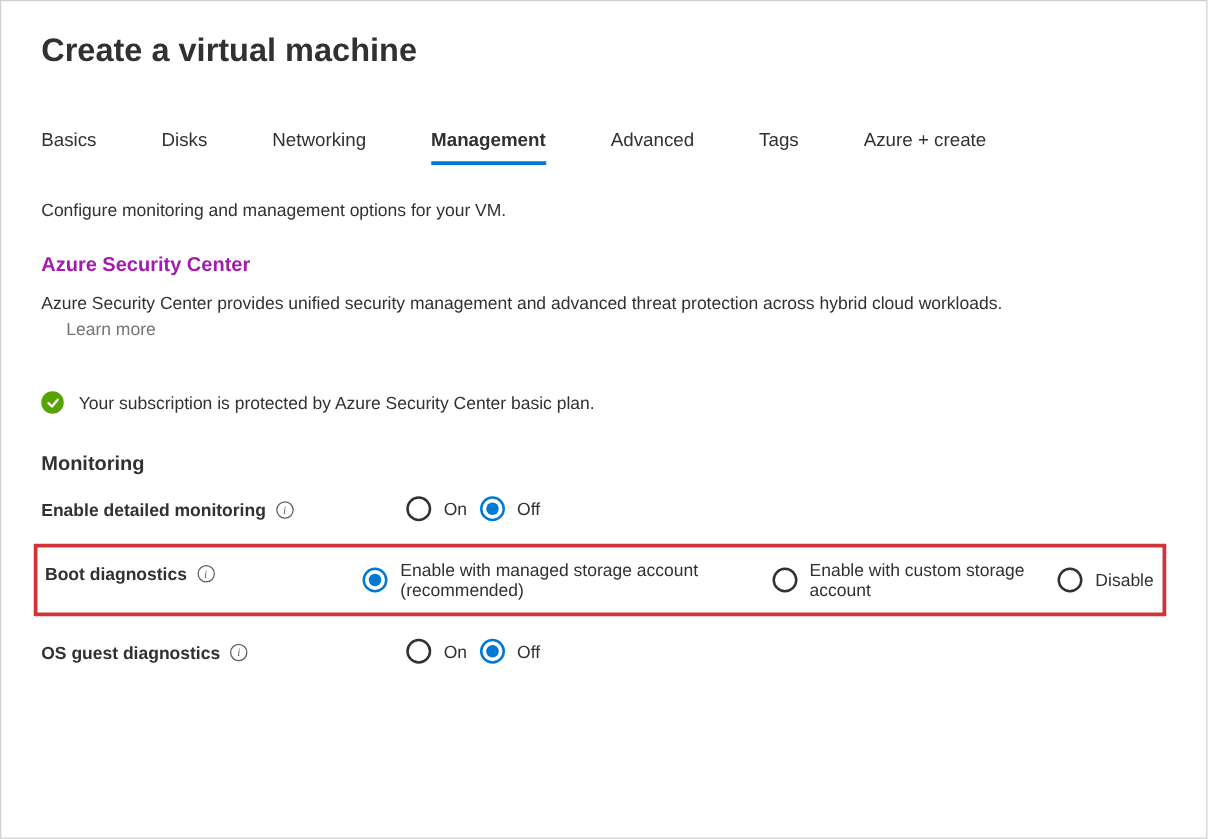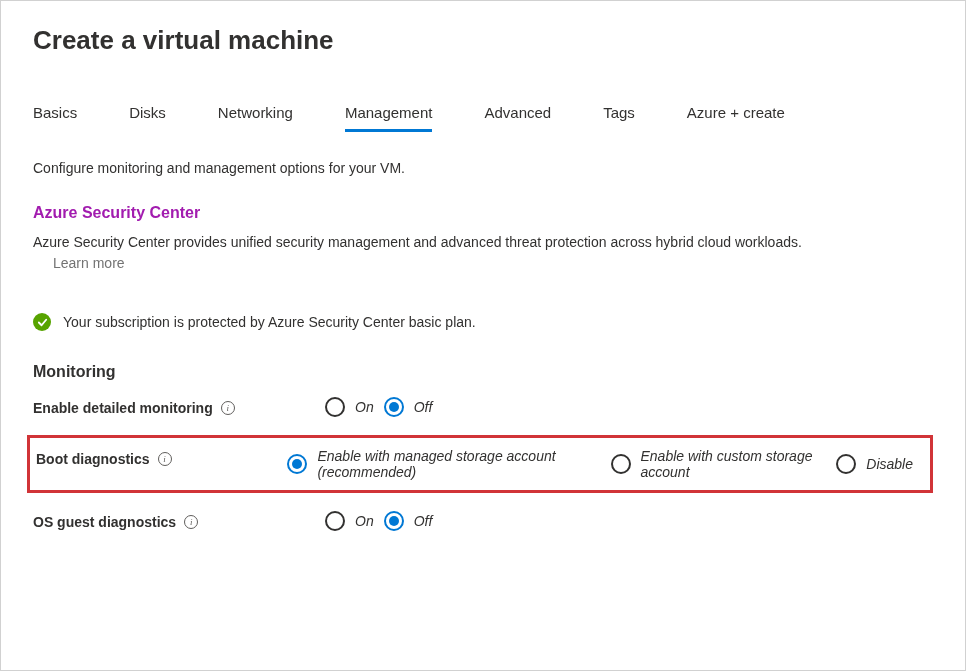--- a/index.html
+++ b/index.html
@@ -32,21 +32,21 @@
     }
     .tab {
       font-size: 15px;
       color: #323130;
       padding-bottom: 8px;
       cursor: pointer;
     }
     .tab.active {
       color: #323130;
       border-bottom: 3px solid #0078d4;
-      font-weight: 400;
+      font-weight: 700;
     }
     .description {
       font-size: 14px;
       color: #323130;
       margin-bottom: 28px;
     }
     .section-heading {
       font-size: 16px;
       font-weight: 600;
       color: #a21caf;
@@ -149,25 +149,24 @@
     }
     .radio-dot {
       width: 10px;
       height: 10px;
       border-radius: 50%;
       background: #0078d4;
     }
     .radio-label {
       font-size: 14px;
       color: #323130;
-      font-style: italic;
     }
     .highlight-box {
       border: 3px solid #d13438;
-      padding: 10px 17px 10px 0;
+      padding: 10px 7px 10px 0;
       margin-left: -6px;
       margin-bottom: 18px;
     }
     .highlight-box .form-row {
       margin-bottom: 0;
       padding-left: 6px;
     }
     .monitoring-heading {
       font-size: 16px;
       font-weight: 600;

